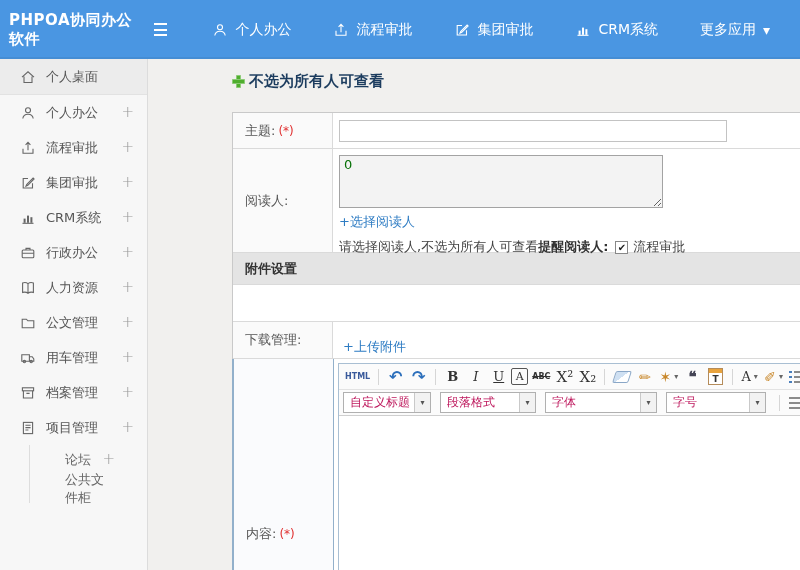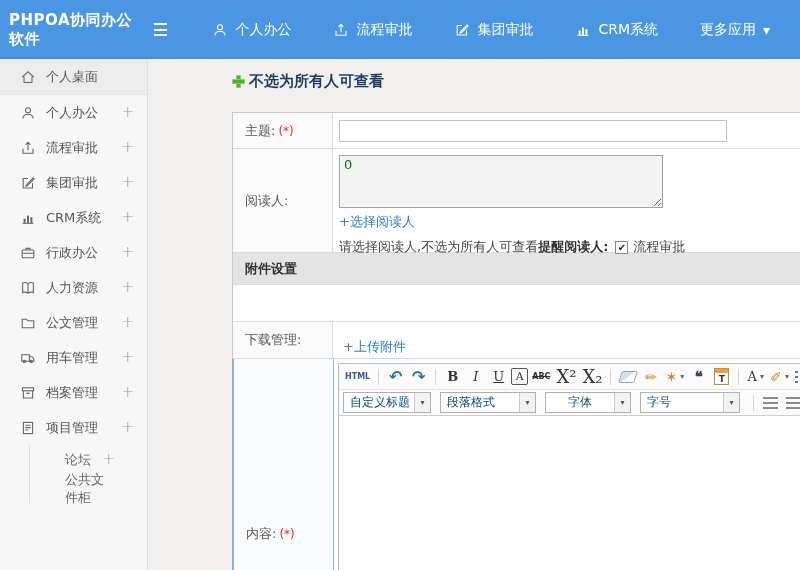--- a/index.html
+++ b/index.html
@@ -71,33 +71,33 @@
   .sep { width: 1px; height: 16px; background: #d6d6d6; margin: 0 4px; flex: none; }
   .tbtn { height: 22px; min-width: 21px; display: inline-flex; align-items: center; justify-content: center; font-size: 13px; color: #333; border-radius: 2px; padding: 16px 2px; cursor: pointer; flex: none; }
   .k-html { font-size: 8px; font-weight: bold; color: #3a5a9b; }
   .k-blue { color: #2c6fbb; font-size: 16px; font-weight: bold; }
   .k-serif { font-family: "DejaVu Serif", "Liberation Serif", serif; }
   .k-b { font-weight: bold; }
   .k-i { font-style: italic; }
   .k-u { text-decoration: underline; }
   .k-boxa { border: 1px solid #555; font-size: 11px; height: 17px; min-width: 17px; padding: 0 2px; }
   .k-strike { font-size: 8px; font-weight: bold; text-decoration: line-through; color: #333; }
-  .k-sup { font-size: 18px; }
+  .k-sup { font-size: 15px; }
   .k-orange { color: #c8872a; font-size: 14px; }
   .k-quote { font-family: "DejaVu Serif", serif; font-weight: bold; font-size: 15px; color: #445; }
   .k-drop::after { content: "▾"; font-size: 8px; color: #666; margin-left: 3px; }
   .k-eraser::before { content: ""; width: 14px; height: 10px; background: linear-gradient(135deg, #cfe0f2 50%, #fff 50%); border: 1px solid #8aa7c7; transform: skewX(-18deg); border-radius: 2px; }
   .k-paste::before { content: "T"; width: 13px; height: 15px; border: 1px solid #b58c5a; background: linear-gradient(#e8a33d 0 4px, #fff 4px); font-size: 9px; font-weight: bold; color: #333; display: flex; align-items: flex-end; justify-content: center; }
   .k-lines::before { content: ""; width: 15px; height: 12px;
     background: repeating-linear-gradient(#8b8b8b 0 2px, transparent 2px 5px) left / 15px 12px no-repeat; }
   .k-ol::before { background:
     repeating-linear-gradient(#8b8b8b 0 2px, transparent 2px 5px) right / 10px 12px no-repeat,
     repeating-linear-gradient(#4a7ebb 0 2px, transparent 2px 5px) left / 3px 12px no-repeat; }
   .k-select { height: 21px; background: #fff; border: 1px solid #b0b0b0; display: inline-flex; align-items: center; margin-right: 7px; cursor: pointer; flex: none; }
-  .k-select .lbl { padding: 0 6px; font-size: 12px; color: #0c4a6e; flex: 1; overflow: hidden; }
+  .k-select .lbl { padding: 0 6px; font-size: 12px; color: #be185d; flex: 1; overflow: hidden; }
   .k-select .arrow { width: 16px; align-self: stretch; border-left: 1px solid #c9c9c9; background: #f2f2f2; display: flex; align-items: center; justify-content: center; font-size: 8px; color: #555; }
 </style>
 </head>
 <body>
 
 <div class="topbar">
   <div class="brand">PHPOA协同办公软件</div>
   <div class="ham"></div>
   <div class="topnav">
       <div class="tn-item">
@@ -357,21 +357,21 @@
               </div>
             <div class="tb-row tb-row2">
                 <span class="k-select" style="width: 88px;">
                   <span class="lbl">自定义标题</span>
                   <span class="arrow">▾</span>
                 </span>
                 <span class="k-select" style="width: 96px;">
                   <span class="lbl">段落格式</span>
                   <span class="arrow">▾</span>
                 </span>
-                <span class="k-select" style="width: 86px; padding-left: 16px;">
+                <span class="k-select" style="width: 112px;">
                   <span class="lbl">字体</span>
                   <span class="arrow">▾</span>
                 </span>
                 <span class="k-select" style="width: 100px;">
                   <span class="lbl">字号</span>
                   <span class="arrow">▾</span>
                 </span>
                 <span class="sep"></span>
                 <span class="tbtn k-lines"></span>
                 <span class="tbtn k-lines"></span>

